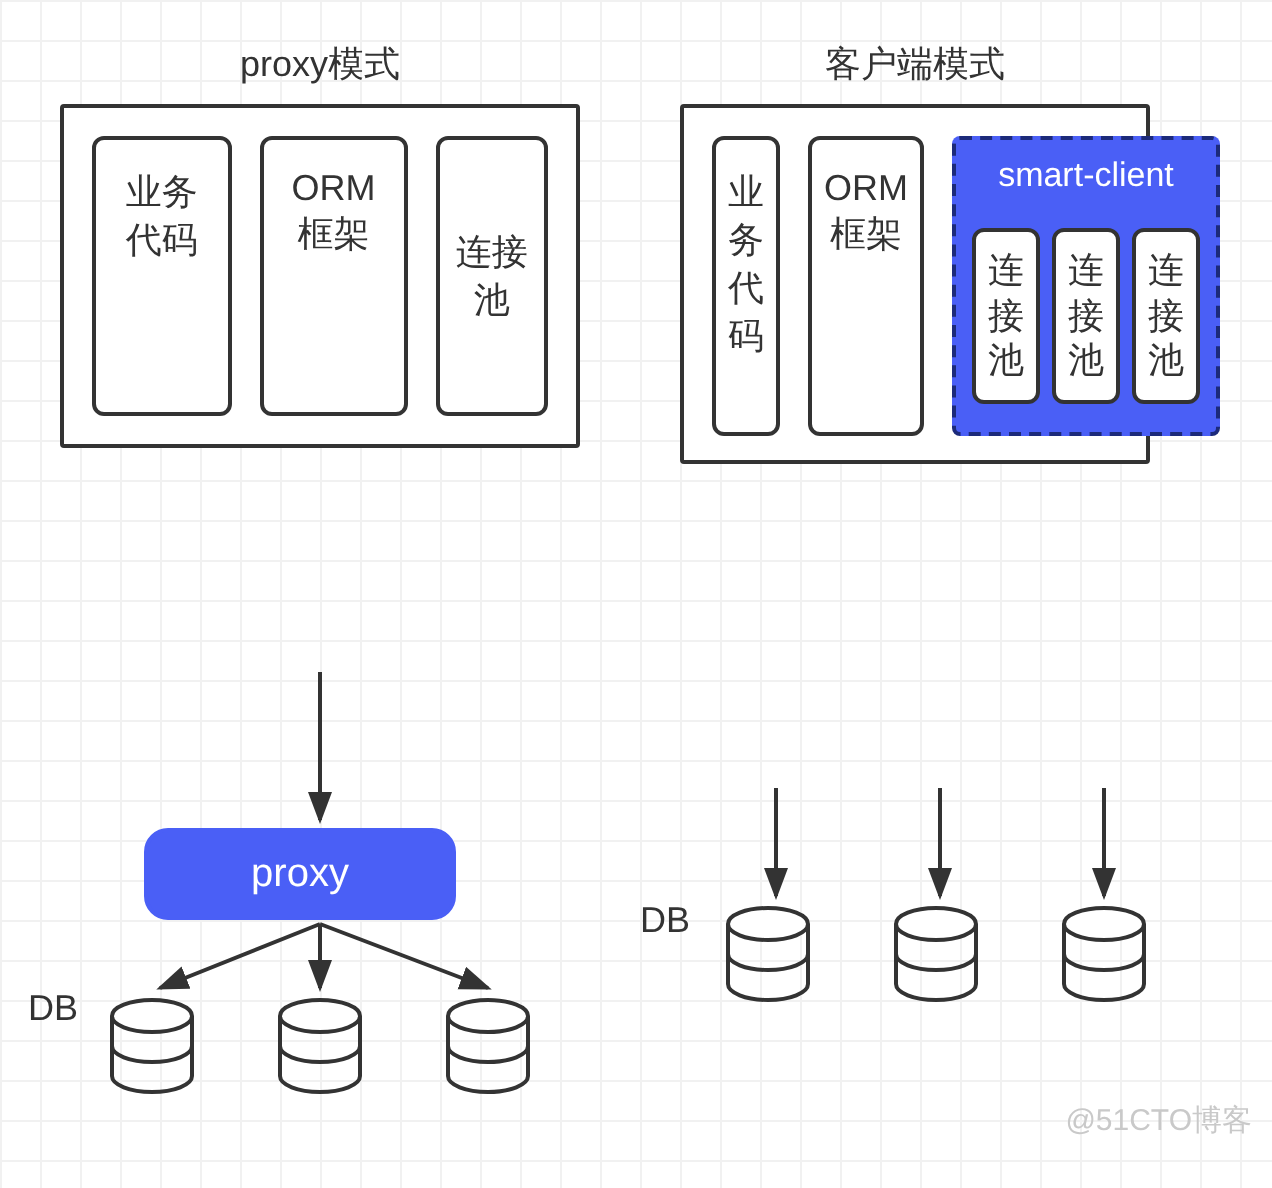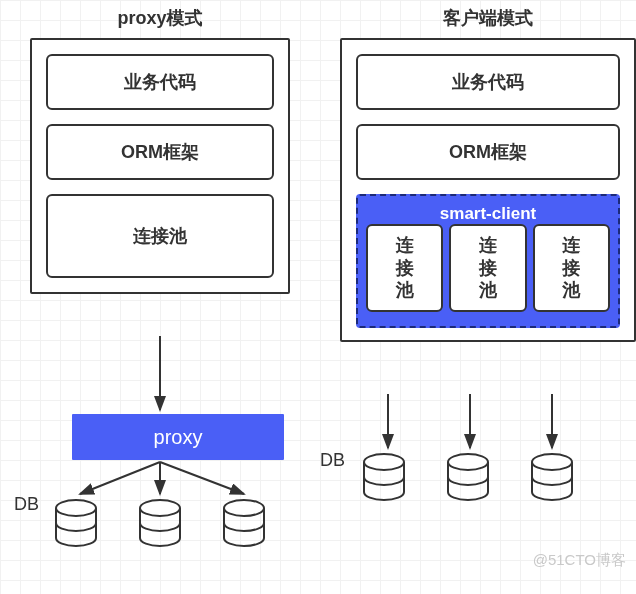--- a/index.html
+++ b/index.html
@@ -12,66 +12,64 @@
     background-color: #fff;
     background-image:
       linear-gradient(#f1f1f1 1px, transparent 1px),
       linear-gradient(90deg, #f1f1f1 1px, transparent 1px);
     background-size: 20px 20px;
     position: relative;
     color: #333;
   }
   .col {
     position: absolute;
-    top: 6px;
-    font-weight: bold;
+    top: 20px;
   }
   .col.left { left: 30px; width: 260px; }
-  .col.right { left: 340px; width: 296px; }
+  .col.right { left: 340px; width: 235px; }
 
   .title {
     text-align: center;
     font-size: 18px;
     margin-bottom: 8px;
     color: #333;
   }
 
   .outer-box {
     border: 2px solid #333;
     border-radius: 2px;
     background: #fff;
     padding: 14px 14px 14px 14px;
     display: flex;
-    flex-direction: column;
     gap: 14px;
   }
   .right .outer-box { padding-bottom: 12px; }
 
   .inner-box {
     border: 2px solid #333;
     border-radius: 6px;
     background: #fff;
     text-align: center;
     font-size: 18px;
     padding: 14px 6px;
     color: #333;
   }
-  .left .inner-box.last { padding: 28px 6px; }
+  .left .inner-box.last { padding: 44px 6px; }
 
   .smart-client {
     border: 2px dashed #1c2a7a;
     border-radius: 4px;
     background: #4a5ff6;
     padding: 8px 8px 14px 8px;
   }
   .smart-client-title {
     text-align: center;
     color: #fff;
     font-size: 17px;
-    margin-bottom: 0;
+    margin-bottom: 16px;
   }
   .pool-row {
     display: flex;
     gap: 6px;
     justify-content: space-between;
   }
   .pool {
     flex: 1;
     border: 2px solid #333;
     border-radius: 6px;
@@ -80,25 +78,25 @@
     font-size: 18px;
     padding: 8px 6px;
     line-height: 1.25;
     color: #333;
   }
 
   .proxy-box {
     position: absolute;
     left: 72px;
     top: 414px;
-    width: 212px;
+    width: 156px;
     height: 46px;
     background: #4a5ff6;
     border: 2px solid #4a5ff6;
-    border-radius: 1px;
+    border-radius: 12px;
     color: #fff;
     font-size: 20px;
     display: flex;
     align-items: center;
     justify-content: center;
   }
 
   .db-row {
     position: absolute;
     display: flex;

